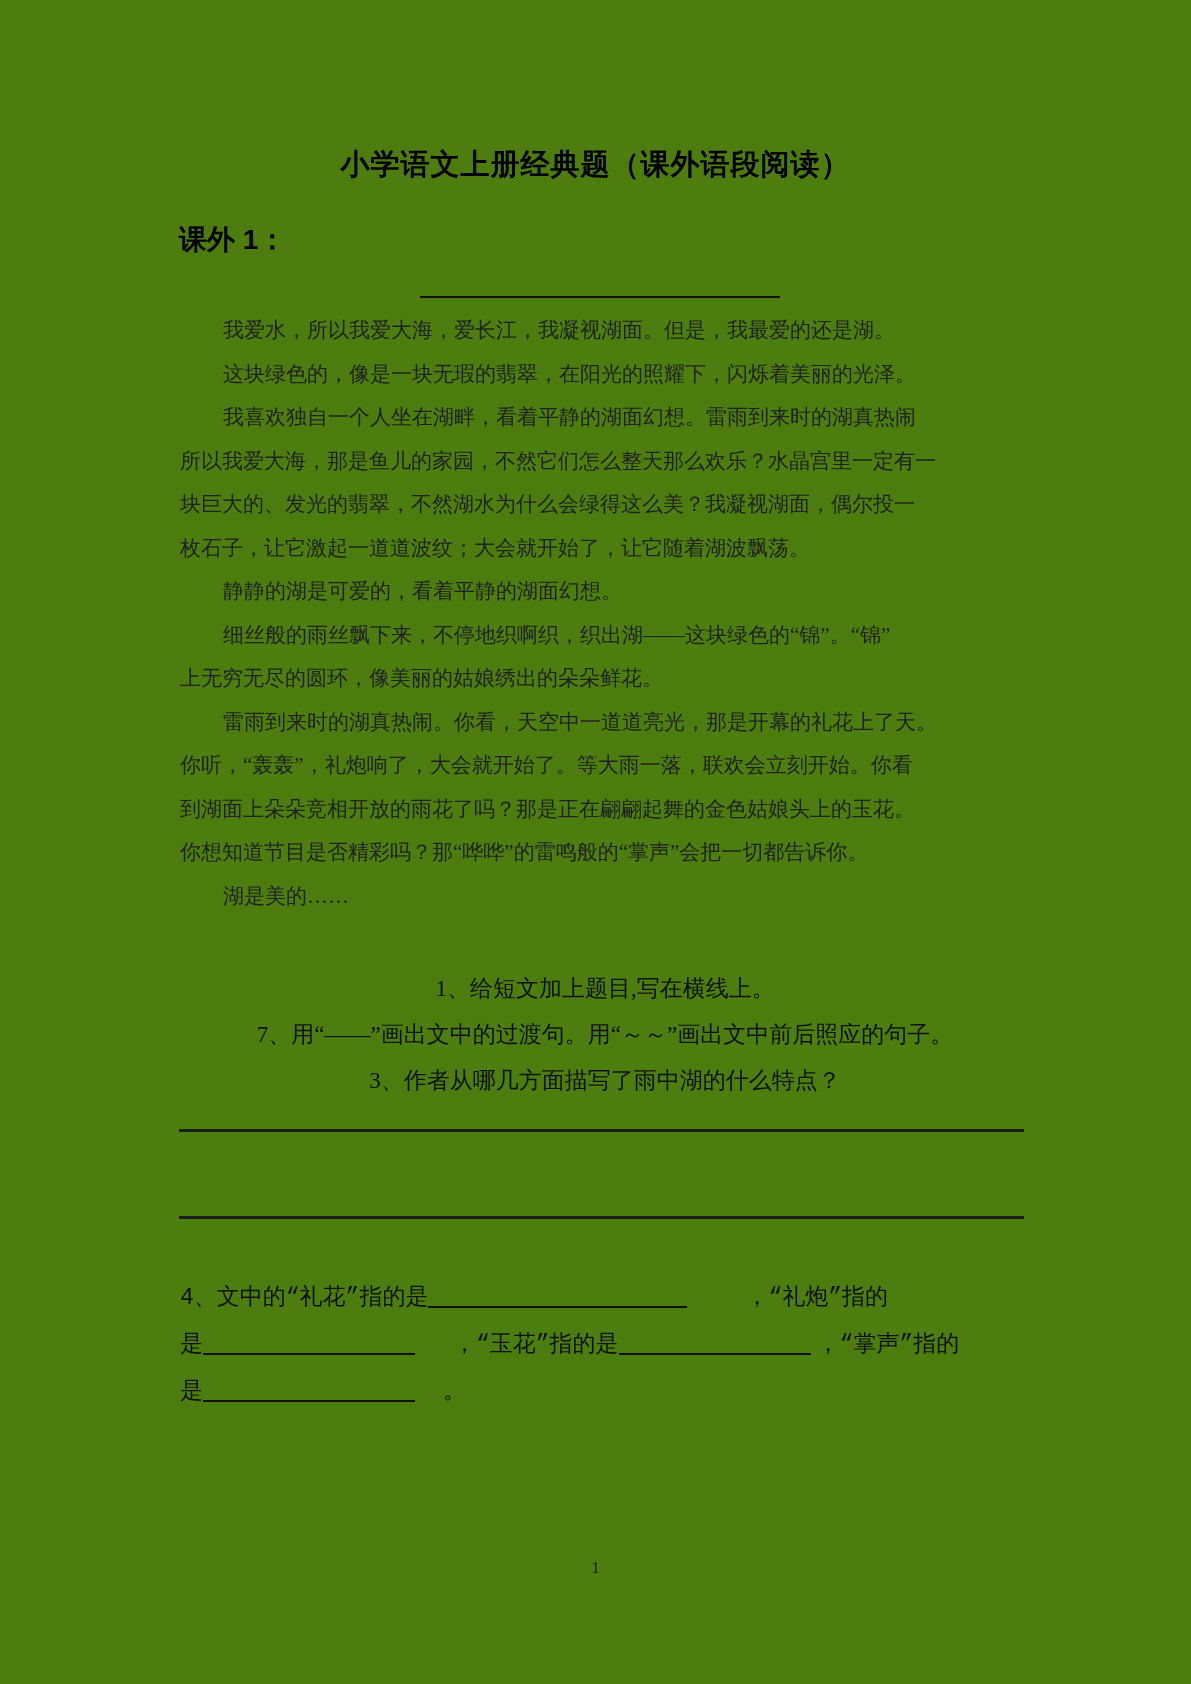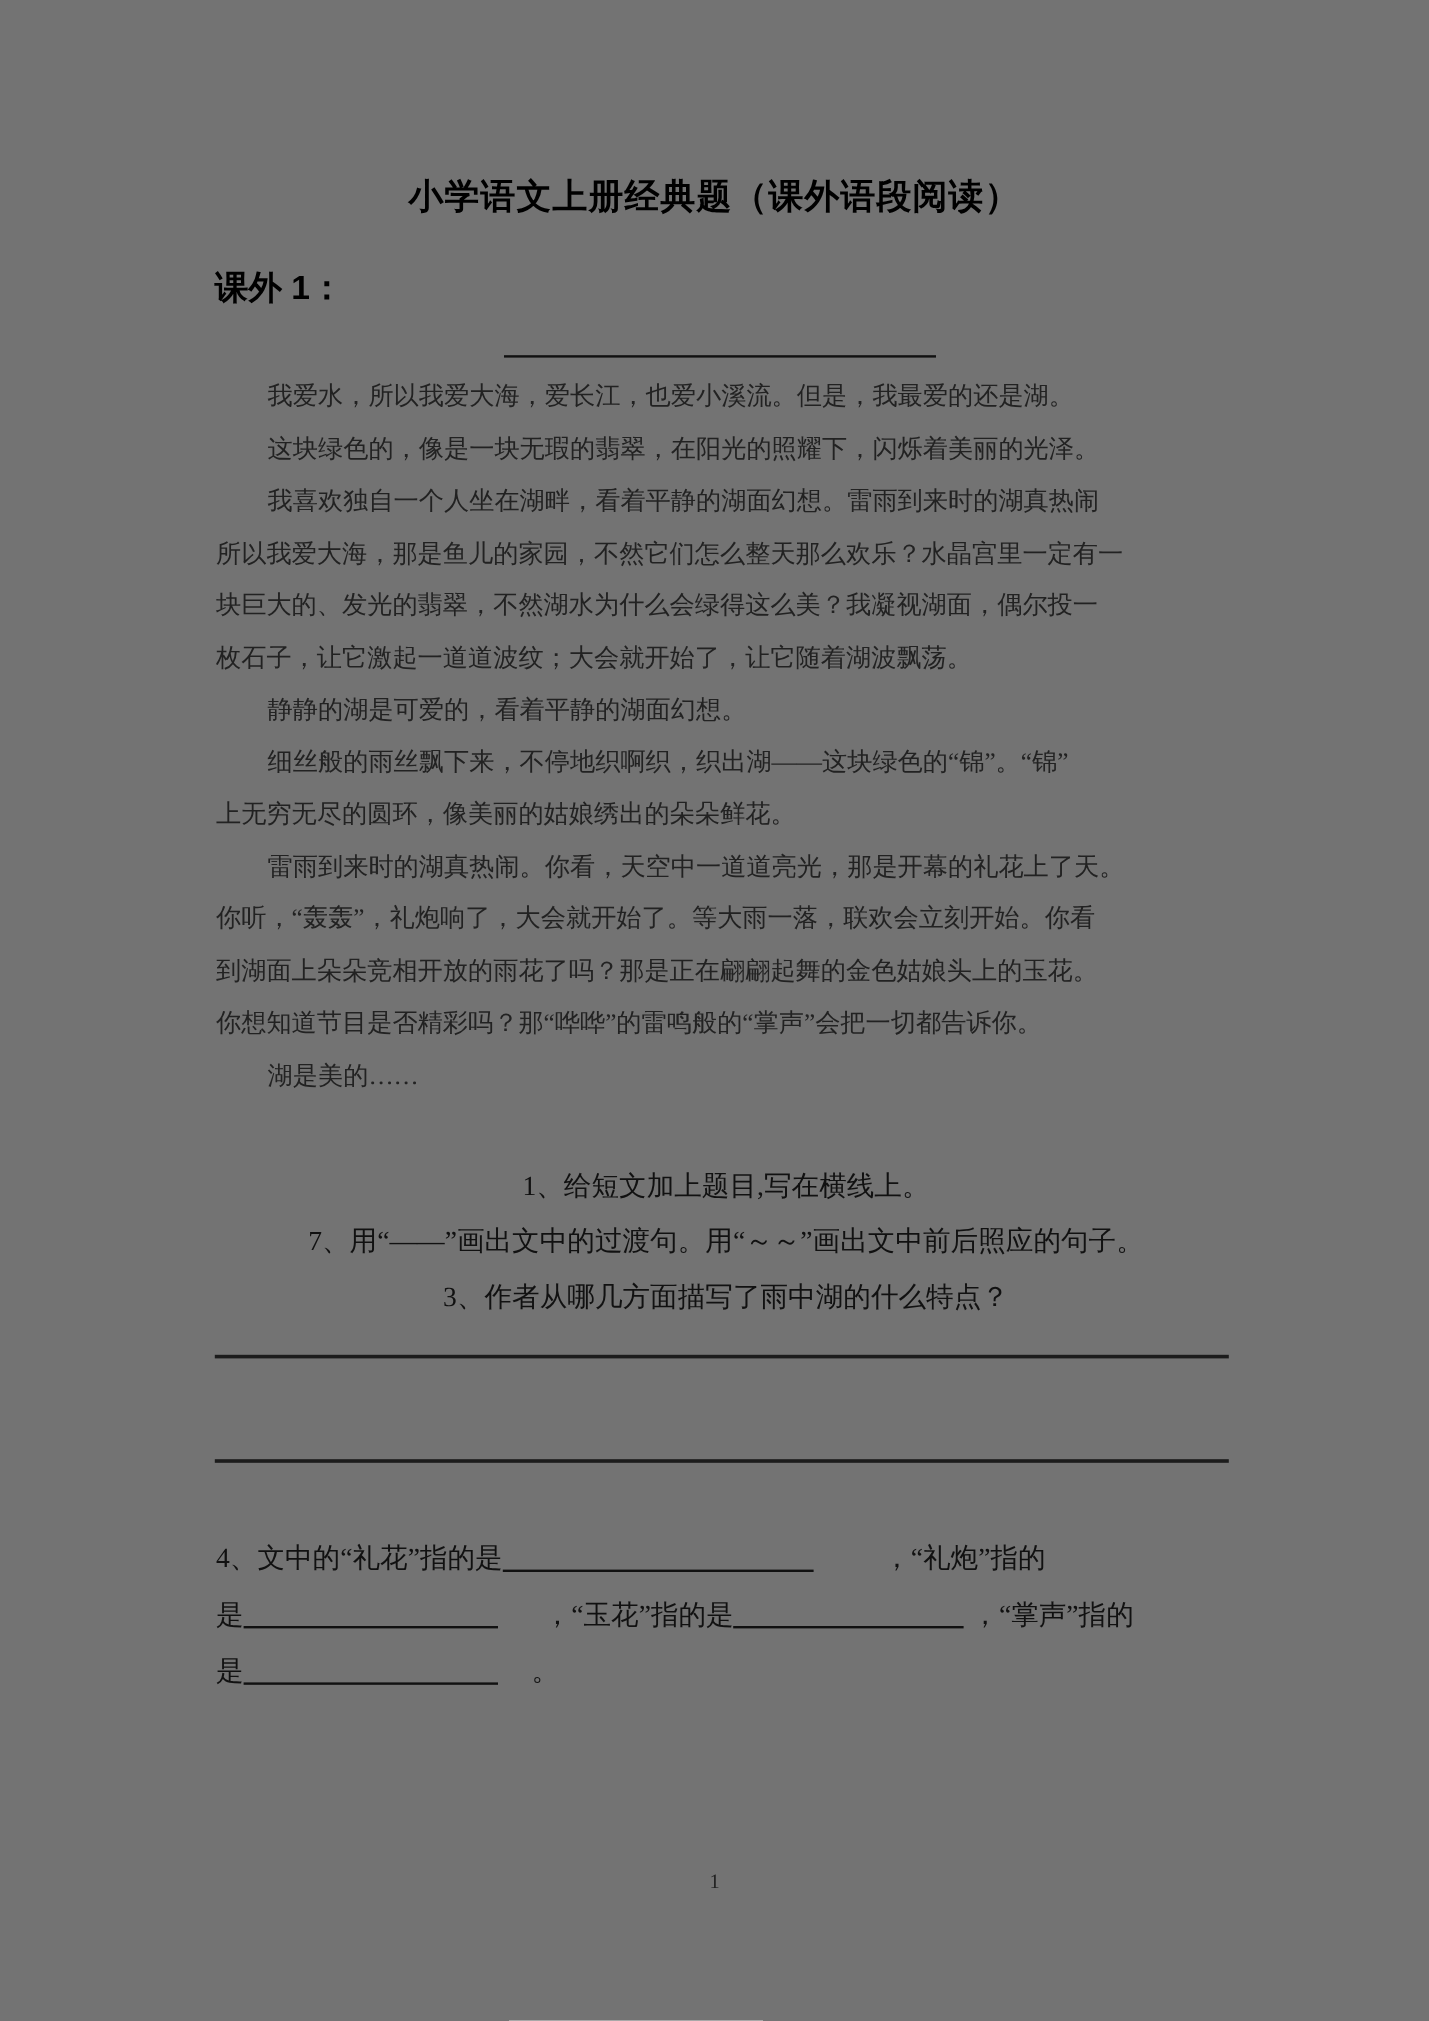--- a/index.html
+++ b/index.html
@@ -1,21 +1,21 @@
 <!DOCTYPE html>
 <html><head>
 <meta charset="utf-8">
 <style>
   * { margin:0; padding:0; box-sizing:border-box; }
   html,body { background:#ffffff; }
   .page {
     position:relative;
     width:1191px;
     height:1684px;
-    background:#737373;
+    background:#4d7c0f;
     overflow:hidden;
     color:#111111;
   }
   .doc-title {
     position:absolute;
     top:144px;
     left:0;
     width:100%;
     text-align:center;
     font-family:"Liberation Sans", sans-serif;
@@ -74,21 +74,21 @@
     height:3px;
     background:#1c1c1c;
   }
   .answer-line-1 { top:1129px; }
   .answer-line-2 { top:1216px; }
   .q4 {
     position:absolute;
     top:1275px;
     left:180px;
     width:860px;
-    font-family:Liberation Serif, serif;
+    font-family:Liberation Mono, monospace;
     font-size:23px;
     line-height:47px;
     color:#111111;
   }
   .q4 .line { white-space:nowrap; }
   .blank {
     display:inline-block;
     height:16px;
     border-bottom:2px solid #111111;
     vertical-align:-4px;
@@ -114,21 +114,21 @@
 
 <div class="page">
 
   <div class="doc-title">小学语文上册经典题（课外语段阅读）</div>
 
   <div class="section-label">课外 1：</div>
 
   <div class="passage-title-line"></div>
 
   <div class="passage">
-    <div class="line indent">我爱水，所以我爱大海，爱长江，也爱小溪流。但是，我最爱的还是湖。</div>
+    <div class="line indent">我爱水，所以我爱大海，爱长江，我凝视湖面。但是，我最爱的还是湖。</div>
     <div class="line indent">这块绿色的，像是一块无瑕的翡翠，在阳光的照耀下，闪烁着美丽的光泽。</div>
     <div class="line indent">我喜欢独自一个人坐在湖畔，看着平静的湖面幻想。雷雨到来时的湖真热闹</div>
     <div class="line">所以我爱大海，那是鱼儿的家园，不然它们怎么整天那么欢乐？水晶宫里一定有一</div>
     <div class="line">块巨大的、发光的翡翠，不然湖水为什么会绿得这么美？我凝视湖面，偶尔投一</div>
     <div class="line">枚石子，让它激起一道道波纹；大会就开始了，让它随着湖波飘荡。</div>
     <div class="line indent">静静的湖是可爱的，看着平静的湖面幻想。</div>
     <div class="line indent">细丝般的雨丝飘下来，不停地织啊织，织出湖——这块绿色的“锦”。“锦”</div>
     <div class="line">上无穷无尽的圆环，像美丽的姑娘绣出的朵朵鲜花。</div>
     <div class="line indent">雷雨到来时的湖真热闹。你看，天空中一道道亮光，那是开幕的礼花上了天。</div>
     <div class="line">你听，“轰轰”，礼炮响了，大会就开始了。等大雨一落，联欢会立刻开始。你看</div>

